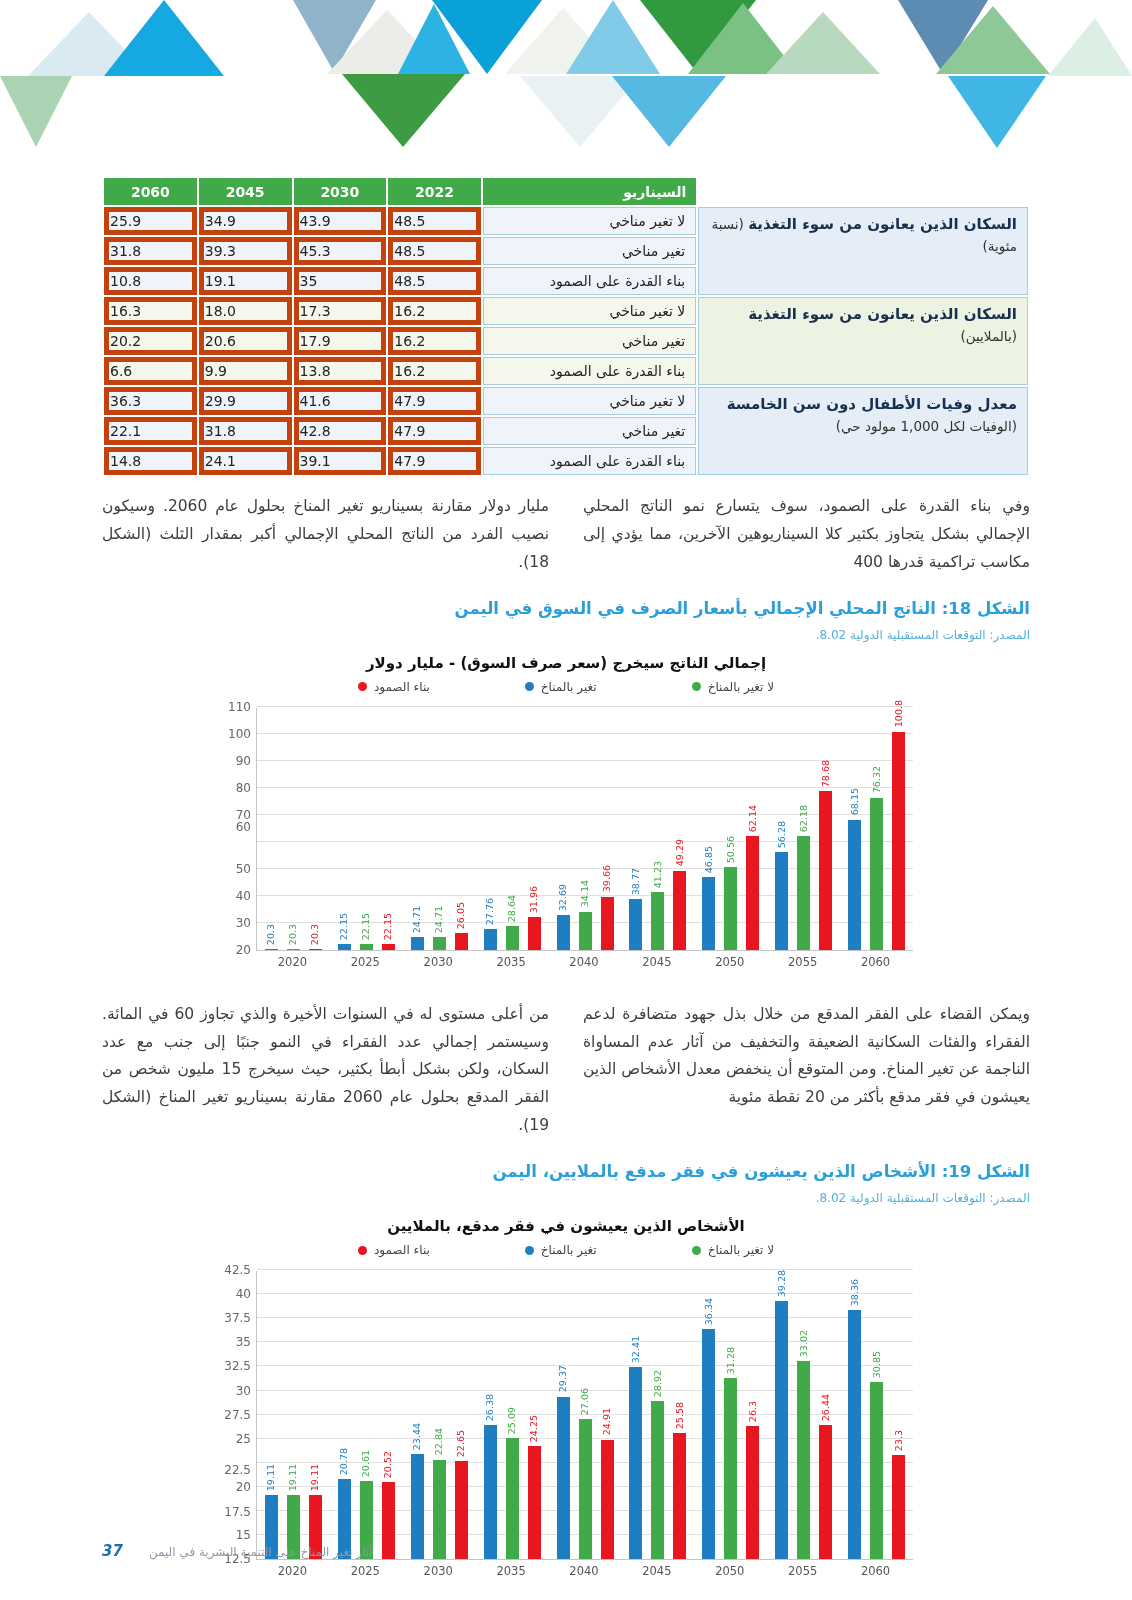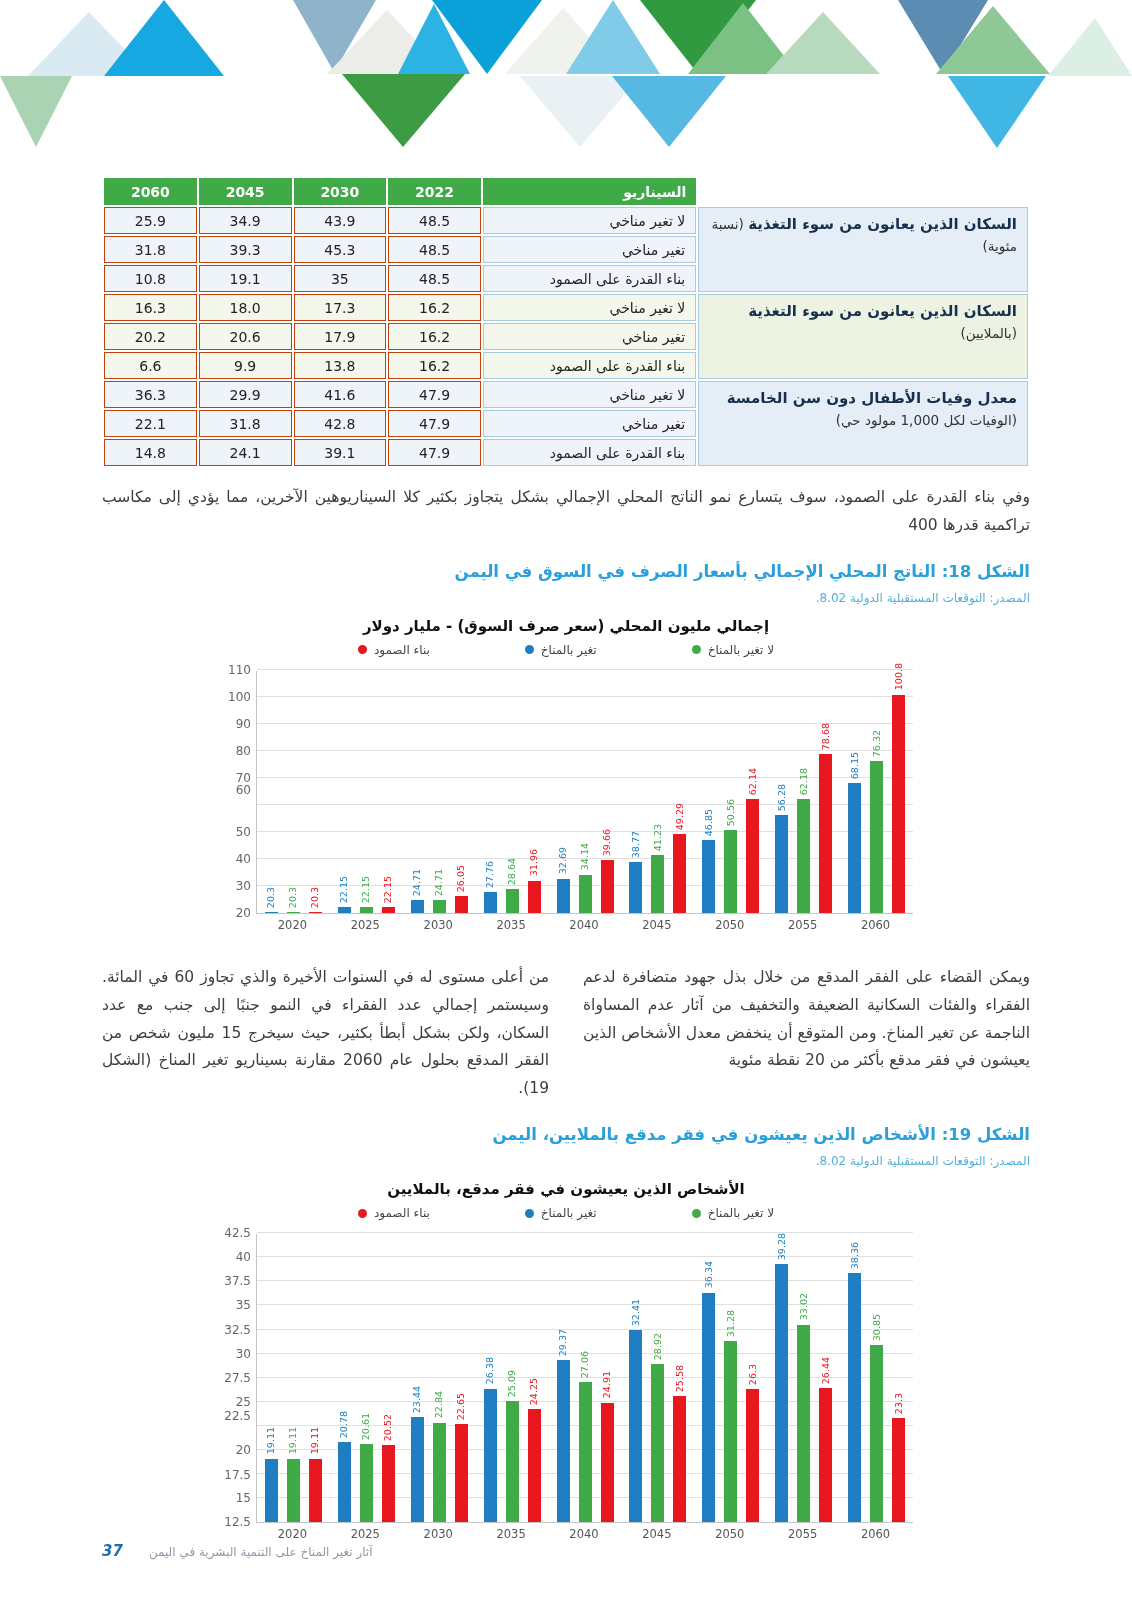--- a/index.html
+++ b/index.html
@@ -14,21 +14,21 @@
   table.itable{width:928px;border-collapse:separate;border-spacing:2px;table-layout:fixed;}
   .itable th,.itable td{font-size:14px;}
   .corner-h{background:transparent;border:none;width:318px;}
   .scen-h,.year-h{background:#3faa47;color:#fff;font-weight:bold;height:25px;font-size:15px;}
   .scen-h{text-align:right;padding-right:10px;width:196px;}
   .year-h{text-align:center;width:88px;}
   .cat-cell{text-align:right;vertical-align:top;padding:5px 10px;border:1px solid #a6cce2;line-height:1.5;}
   .cat-title{font-weight:bold;color:#17304d;font-size:15px;}
   .cat-sub{color:#333;font-size:13.5px;}
   .scen-cell{text-align:right;padding:0 10px;border:1px solid #a6cce2;color:#222;height:25px;}
-  .val-cell{text-align:center;border:1px solid #c2410c;color:#222;}
+  .val-cell{text-align:left;border:5px solid #c2410c;color:#222;}
   .tint-blue .scen-cell,.tint-blue .val-cell{background:#eff4fb;}
   .tint-green .scen-cell,.tint-green .val-cell{background:#f3f7ec;}
   .cat-blue{background:#e5edf7;}
   .cat-green{background:#edf3e2;}
 
   
   .cols{display:flex;gap:34px;margin-top:16px;}
   .col{flex:1;font-size:15.5px;line-height:1.8;text-align:justify;color:#3d3d3d;}
   .cols-2{margin-top:28px;}
 
@@ -159,27 +159,28 @@
           <td class="val-cell">47.9</td>
           <td class="val-cell">39.1</td>
           <td class="val-cell">24.1</td>
           <td class="val-cell">14.8</td>
         </tr>
       </tbody>
   </table>
 
   <div class="cols">
     <div class="col">وفي بناء القدرة على الصمود، سوف يتسارع نمو الناتج المحلي الإجمالي بشكل يتجاوز بكثير كلا السيناريوهين الآخرين، مما يؤدي إلى مكاسب تراكمية قدرها 400</div>
+    <div class="col">مليار دولار مقارنة بسيناريو تغير المناخ بحلول عام 2060. وسيكون نصيب الفرد من الناتج المحلي الإجمالي أكبر بمقدار الثلث (الشكل 18).</div>
   </div>
 
   <div class="fig-heading">الشكل 18: الناتج المحلي الإجمالي بأسعار الصرف في السوق في اليمن</div>
   <div class="fig-source">المصدر: التوقعات المستقبلية الدولية 8.02.</div>
 
   <div class="chart">
-    <div class="chart-title">إجمالي مليون المحلي (سعر صرف السوق) - مليار دولار</div>
+    <div class="chart-title">إجمالي الناتج سيخرج (سعر صرف السوق) - مليار دولار</div>
     <div class="chart-legend">
         <span class="legend-item">
           <span>لا تغير بالمناخ</span>
           <span class="legend-dot" style="background: rgb(63, 170, 71);"></span>
         </span>
         <span class="legend-item">
           <span>تغير بالمناخ</span>
           <span class="legend-dot" style="background: rgb(31, 126, 194);"></span>
         </span>
         <span class="legend-item">
@@ -301,21 +302,21 @@
       </div>
     <div class="plot" style="height:288px;">
         <div class="ytick" style="bottom: 0px;">12.5</div>
         <div class="gridline" style="bottom: 24.0833px;"></div>
         <div class="ytick" style="bottom: 24.0833px;">15</div>
         <div class="gridline" style="bottom: 48.1667px;"></div>
         <div class="ytick" style="bottom: 47px;">17.5</div>
         <div class="gridline" style="bottom: 72.25px;"></div>
         <div class="ytick" style="bottom: 72.25px;">20</div>
         <div class="gridline" style="bottom: 96.3333px;"></div>
-        <div class="ytick" style="bottom: 106px;">22.5</div>
+        <div class="ytick" style="bottom: 89px;">22.5</div>
         <div class="gridline" style="bottom: 120.417px;"></div>
         <div class="ytick" style="bottom: 120.417px;">25</div>
         <div class="gridline" style="bottom: 144.5px;"></div>
         <div class="ytick" style="bottom: 144.5px;">27.5</div>
         <div class="gridline" style="bottom: 168.583px;"></div>
         <div class="ytick" style="bottom: 168.583px;">30</div>
         <div class="gridline" style="bottom: 192.667px;"></div>
         <div class="ytick" style="bottom: 192.667px;">32.5</div>
         <div class="gridline" style="bottom: 216.75px;"></div>
         <div class="ytick" style="bottom: 216.75px;">35</div>

